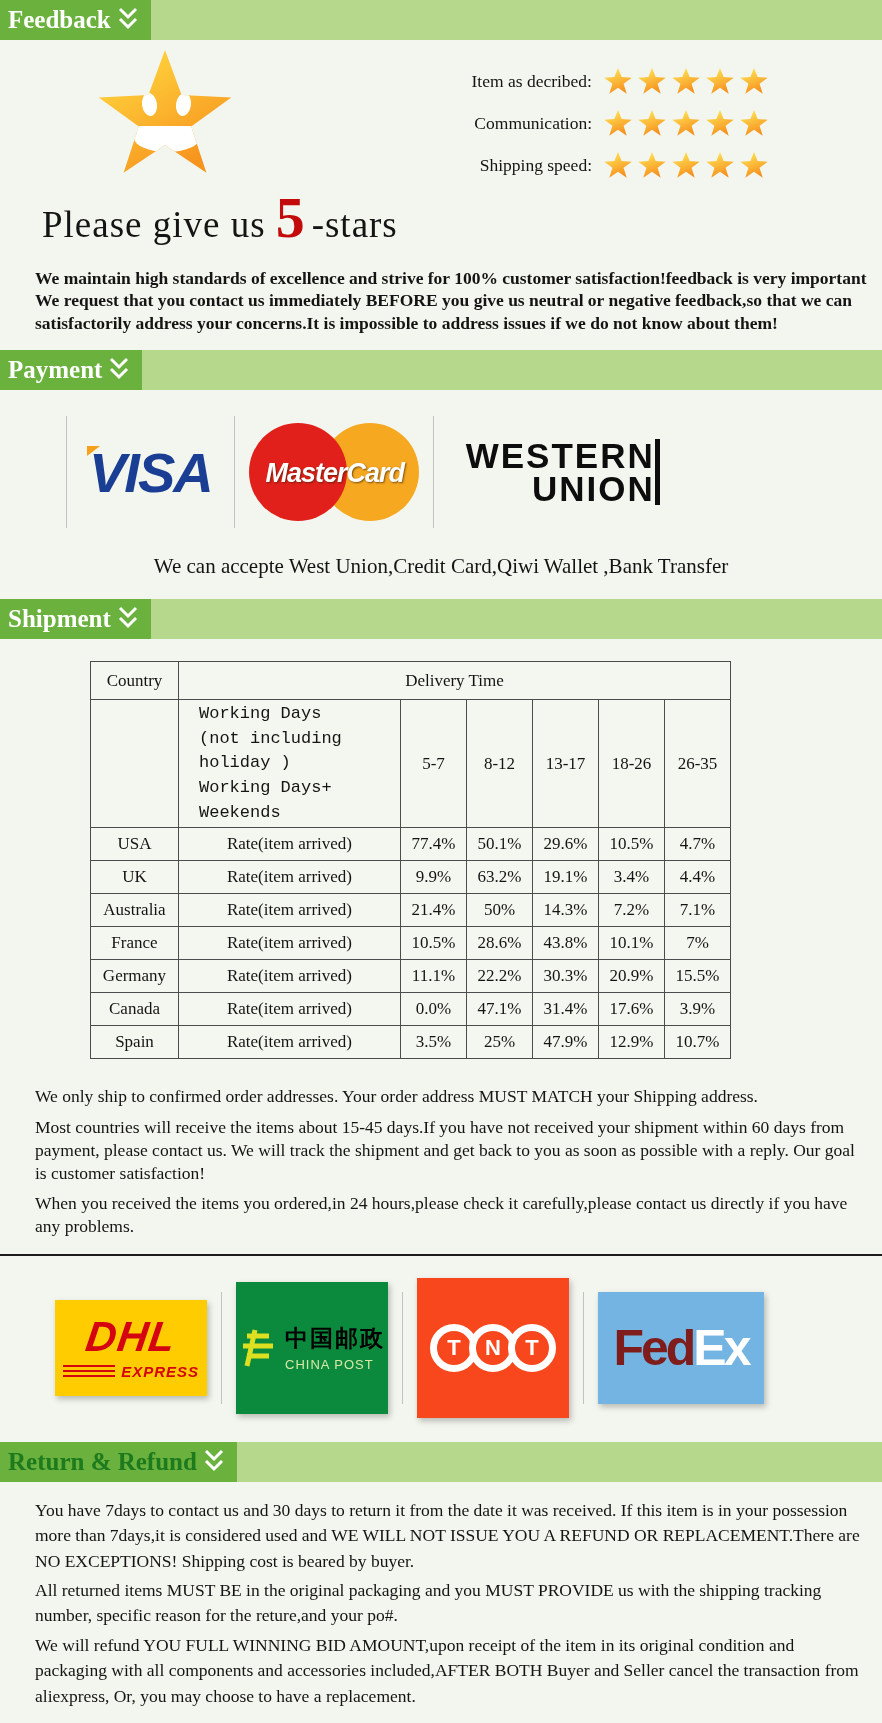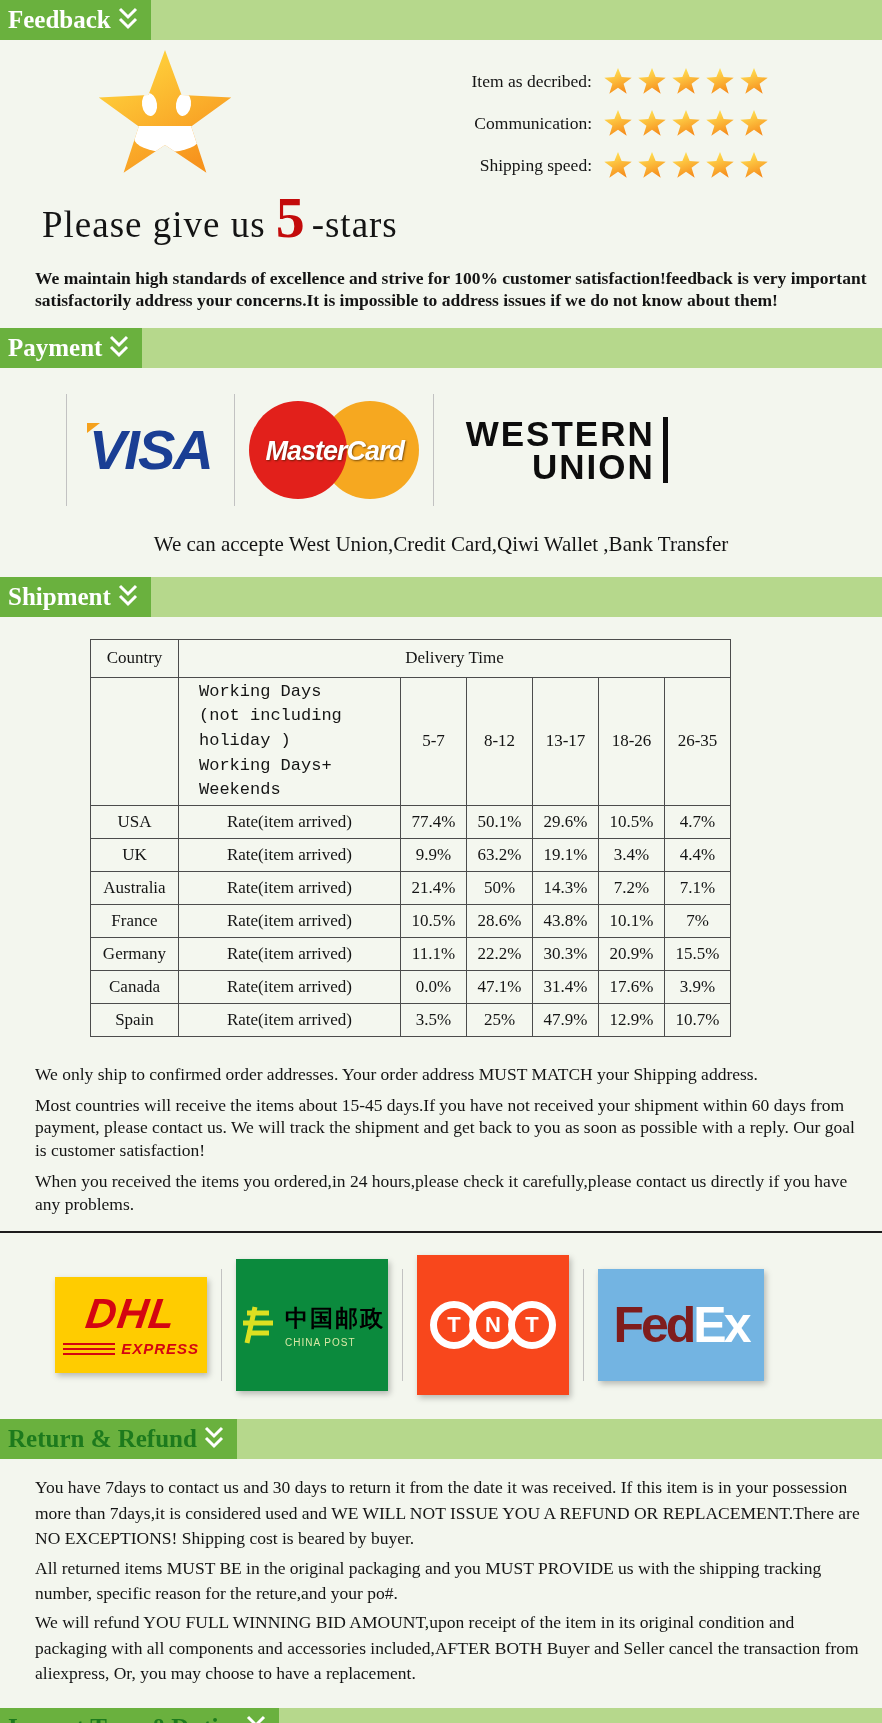--- a/index.html
+++ b/index.html
@@ -60,21 +60,21 @@
   .alipay-tm { font-size: 13px; color: #3b58c4; vertical-align: top; }
   .alipay-swoosh { width: 128px; height: 18px; border-bottom: 7px solid #e87818; border-radius: 50%; margin: -6px auto 2px; transform: rotate(-3deg); }
   .alipay-domain { font-size: 25px; color: #e87818; font-family: "Liberation Serif", serif; }
   .visa-logo { font-family: "Liberation Sans", sans-serif; font-style: italic; font-weight: bold; font-size: 56px; color: #1a3e94; letter-spacing: -2px; position: relative; padding: 0 8px; }
   .visa-logo::before { content: ""; position: absolute; top: 6px; left: 6px; border-left: 13px solid #f5a11c; border-bottom: 10px solid transparent; }
   .mc { position: relative; width: 170px; height: 100px; }
   .mc-circle { position: absolute; width: 98px; height: 98px; border-radius: 50%; top: 1px; }
   .mc-circle.red { left: 0; background: #e2201b; z-index: 2; }
   .mc-circle.yellow { right: 0; background: #f6a820; z-index: 1; }
   .mc-text { position: absolute; z-index: 3; top: 36px; left: 8px; width: 156px; text-align: center; color: #fff; font-family: "Liberation Sans", sans-serif; font-style: italic; font-weight: bold; font-size: 27px; letter-spacing: -1px; text-shadow: 1px 1px 2px rgba(60,30,0,.65); }
-  .wu { font-family: "Liberation Sans", sans-serif; font-weight: bold; font-size: 35px; letter-spacing: 2px; color: #0d0d0d; text-align: right; line-height: 0.95; border-right: 5px solid #0d0d0d; padding-right: 8px; margin-left: 18px; }
+  .wu { font-family: "Liberation Sans", sans-serif; font-weight: bold; font-size: 35px; letter-spacing: 2px; color: #0d0d0d; text-align: right; line-height: 0.95; border-right: 5px solid #0d0d0d; margin-left: 18px; }
   .accept-text { text-align: center; font-size: 21px; margin: 10px 0 20px; }
 
   
   .ship-table { border-collapse: collapse; margin: 22px 0 0 90px; font-size: 17px; }
   .ship-table td { border: 1.6px solid #4c4c4c; text-align: center; padding: 2px 4px; background: #f4f7ef; }
   .col-country { width: 88px; }
   .col-desc { width: 222px; }
   .col-num { width: 66px; }
   .row-top td { height: 38px; }
   .row-wd td { height: 88px; }
@@ -90,21 +90,21 @@
   .courier-box { box-shadow: 2px 3px 6px rgba(0,0,0,.25); }
   .dhl-box { width: 152px; height: 96px; background: #ffcc00; display: flex; flex-direction: column; justify-content: center; padding: 4px 8px; }
   .dhl-text { font-family: "Liberation Sans", sans-serif; font-style: italic; font-weight: bold; font-size: 42px; color: #d40511; letter-spacing: 1px; line-height: 1; text-align: center; transform: skewX(-8deg); }
   .dhl-sub { display: flex; align-items: center; gap: 6px; margin-top: 5px; }
   .dhl-lines { flex: 1; height: 12px; background: repeating-linear-gradient(to bottom, #d40511 0 2px, transparent 2px 5px); }
   .dhl-express { font-family: "Liberation Sans", sans-serif; font-style: italic; font-weight: bold; font-size: 15px; color: #d40511; letter-spacing: 1px; }
   .cp-box { width: 152px; height: 132px; background: #0b8a3d; display: flex; align-items: center; justify-content: center; gap: 8px; }
   .cp-emblem { flex: 0 0 auto; }
   .cp-texts { text-align: left; }
   .cp-cn { color: #000000; font-size: 23px; font-weight: bold; font-family: Liberation Mono, monospace; letter-spacing: 2px; }
-  .cp-en { color: #d9e8a5; font-size: 10px; font-family: "Liberation Sans", sans-serif; letter-spacing: 1px; margin-top: 3px; }
+  .cp-en { color: #d9e8a5; font-size: 13px; font-family: "Liberation Sans", sans-serif; letter-spacing: 1px; margin-top: 3px; }
   .tnt-box { width: 152px; height: 140px; background: #f8471c; display: flex; align-items: center; justify-content: center; }
   .tnt-circle { width: 48px; height: 48px; border: 7px solid #fff; border-radius: 50%; display: flex; align-items: center; justify-content: center; color: #fff; font-family: "Liberation Sans", sans-serif; font-weight: bold; font-size: 22px; background: #f8471c; }
   .tnt-circle + .tnt-circle { margin-left: -9px; }
   .fedex-box { width: 166px; height: 112px; background: #73b4e2; display: flex; align-items: center; justify-content: center; }
   .fedex-text { font-family: "Liberation Sans", sans-serif; font-weight: bold; font-size: 50px; letter-spacing: -3px; }
   .fedex-text .fed { color: #7f1d1d; }
   .fedex-text .ex { color: #fff; }
 
   
   .return-text { margin: 16px 12px 22px 35px; font-size: 17.5px; line-height: 1.45; }
@@ -165,20 +165,21 @@
               <div class="star"></div>
               <div class="star"></div>
               <div class="star"></div>
           </div>
         </div>
       </div>
     </div>
 
     <div class="fb-paragraph">
       <div>We maintain high standards of excellence and strive for 100% customer satisfaction!feedback is very important</div>
+      <div>We request that you contact us immediately BEFORE you give us neutral or negative feedback,so that we can</div>
       <div>satisfactorily address your concerns.It is impossible to address issues if we do not know about them!</div>
     </div>
   </section>
 
   <section>
     <header class="sec-header">
       <div class="sec-label">
         <span>Payment</span>
         <svg class="chev" width="22" height="28" viewBox="0 0 22 28">
           <path d="M3 3 L11 11 L19 3 M3 13 L11 21 L19 13" fill="none" stroke="#ffffff" stroke-width="3"></path>

